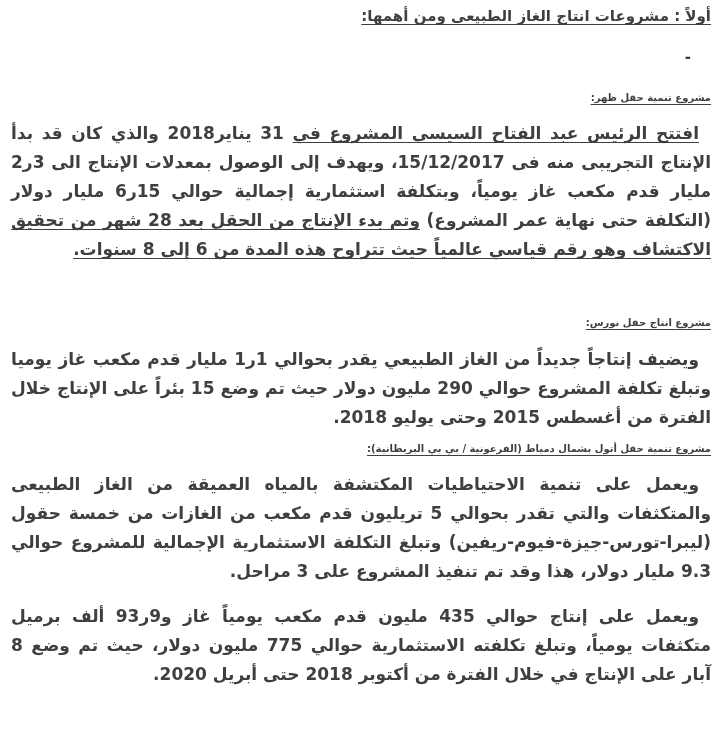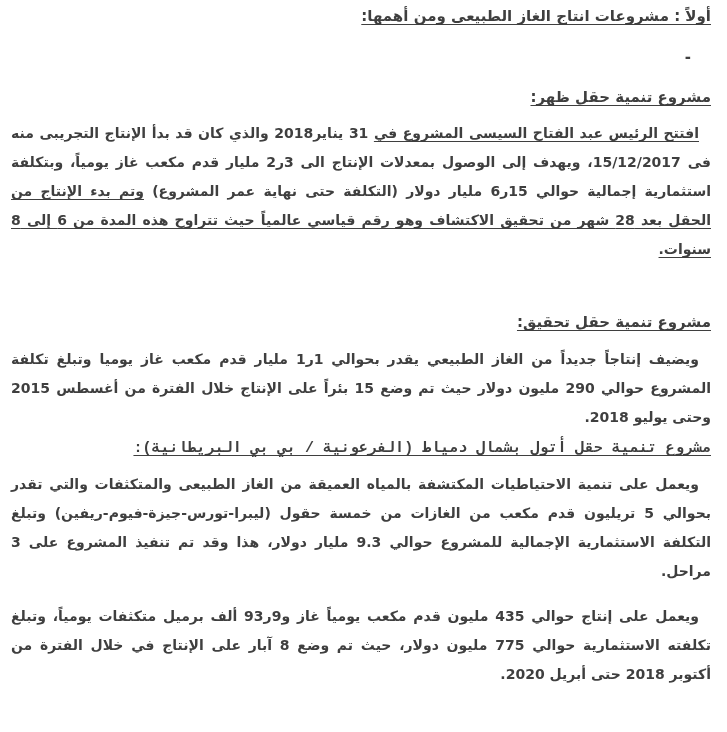--- a/index.html
+++ b/index.html
@@ -31,62 +31,62 @@
     text-underline-offset: 3px;
   }
   .dash {
     margin-top: 24px;
     margin-right: 20px;
     font-size: 15px;
     line-height: 15px;
     text-align: right;
   }
   .heading {
-    font-size: 15px;
+    font-size: 10px;
     line-height: 17px;
     text-align: right;
     text-decoration: underline;
     text-decoration-skip-ink: none;
     text-underline-offset: 3px;
   }
   .para {
-    font-size: 14px;
+    font-size: 17px;
     line-height: 29px;
     text-align: justify;
     text-indent: 12px;
   }
   .u {
     text-decoration: underline;
     text-decoration-skip-ink: none;
     text-underline-offset: 3px;
   }
   .mt-h1 { margin-top: 24px; }
   .mt-p1 { margin-top: 13px; }
   .mt-h2 { margin-top: 50px; }
   .mt-p2 { margin-top: 14px; }
-  .mt-h3 { margin-top: 8px; font-family: Liberation Mono, monospace; }
+  .mt-h3 { margin-top: 8px; }
   .mt-p3 { margin-top: 21px; }
   .mt-h4 { margin-top: 12px; }
   .mt-p4 { margin-top: 13px; }
   .mt-h5 { margin-top: 3px; }
   .mt-p5 { margin-top: 16px; }
 </style>
 </head>
 <body>
 
 <div class="page">
 
   <p class="title">أولاً : مشروعات انتاج الغاز الطبيعى ومن أهمها:</p>
 
   <p class="dash">-</p>
 
   <p class="heading mt-h1">مشروع تنمية حقل ظهر:</p>
   <p class="para mt-p1"><span class="u">افتتح الرئيس عبد الفتاح السيسى المشروع في</span><span> 31 يناير2018 والذي كان قد بدأ الإنتاج التجريبى منه فى 15/12/2017، ويهدف إلى الوصول بمعدلات الإنتاج الى 3ر2 مليار قدم مكعب غاز يومياً، وبتكلفة استثمارية إجمالية حوالي 15ر6 مليار دولار (التكلفة حتى نهاية عمر المشروع) </span><span class="u">وتم بدء الإنتاج من الحقل بعد 28 شهر من تحقيق الاكتشاف وهو رقم قياسي عالمياً حيث تتراوح هذه المدة من 6 إلى 8 سنوات.</span></p>
 
-  <p class="heading mt-h2">مشروع تنمية حقل تحقيق:</p>
+  <p class="heading mt-h2">مشروع انتاج حقل نورس:</p>
   <p class="para mt-p2"><span>ويضيف إنتاجاً جديداً من الغاز الطبيعي يقدر بحوالي 1ر1 مليار قدم مكعب غاز يوميا وتبلغ تكلفة المشروع حوالي 290 مليون دولار حيث تم وضع 15 بئراً على الإنتاج خلال الفترة من أغسطس 2015 وحتى يوليو 2018.</span></p>
 
   <p class="heading mt-h3">مشروع تنمية حقل أتول بشمال دمياط (الفرعونية / بي بي البريطانية):</p>
 
   <p class="para mt-p4"><span>ويعمل على تنمية الاحتياطيات المكتشفة بالمياه العميقة من الغاز الطبيعى والمتكثفات والتي تقدر بحوالي 5 تريليون قدم مكعب من الغازات من خمسة حقول (ليبرا-تورس-جيزة-فيوم-ريفين) وتبلغ التكلفة الاستثمارية الإجمالية للمشروع حوالي 9.3 مليار دولار، هذا وقد تم تنفيذ المشروع على 3 مراحل.</span></p>
 
   <p class="para mt-p5"><span>ويعمل على إنتاج حوالي 435 مليون قدم مكعب يومياً غاز و9ر93 ألف برميل متكثفات يومياً، وتبلغ تكلفته الاستثمارية حوالي 775 مليون دولار، حيث تم وضع 8 آبار على الإنتاج في خلال الفترة من أكتوبر 2018 حتى أبريل 2020.</span></p>
 
 </div>
 

